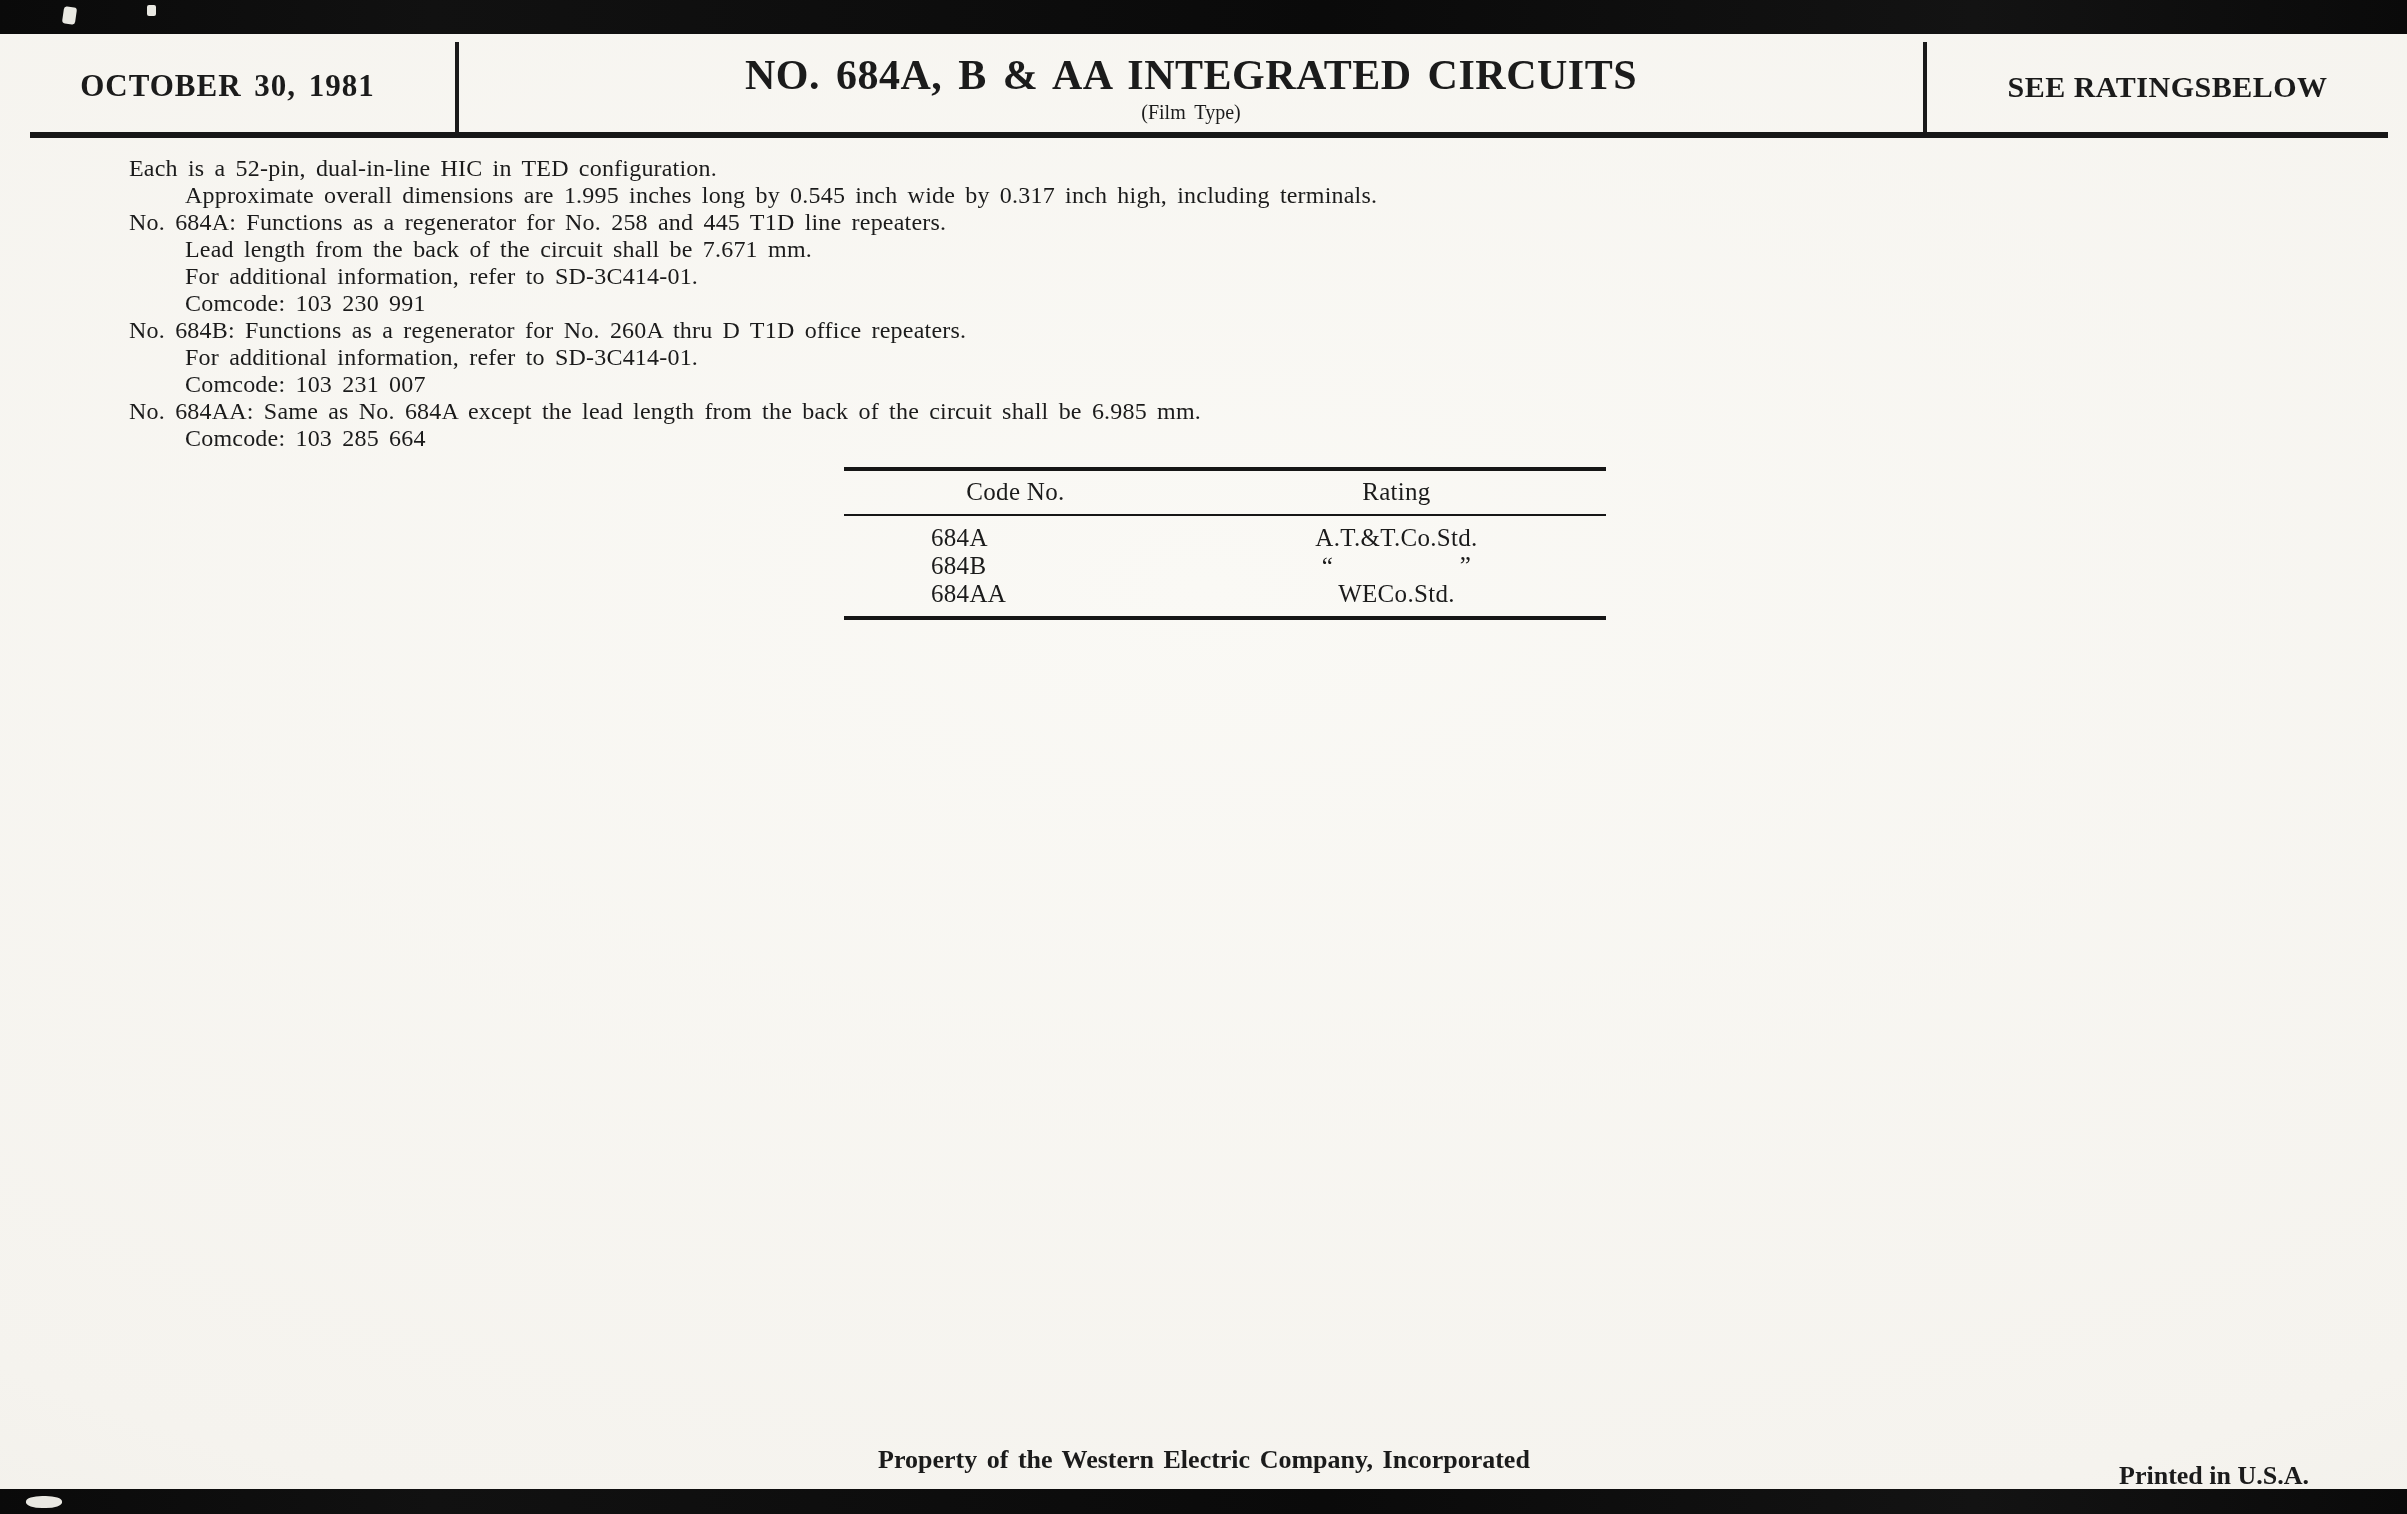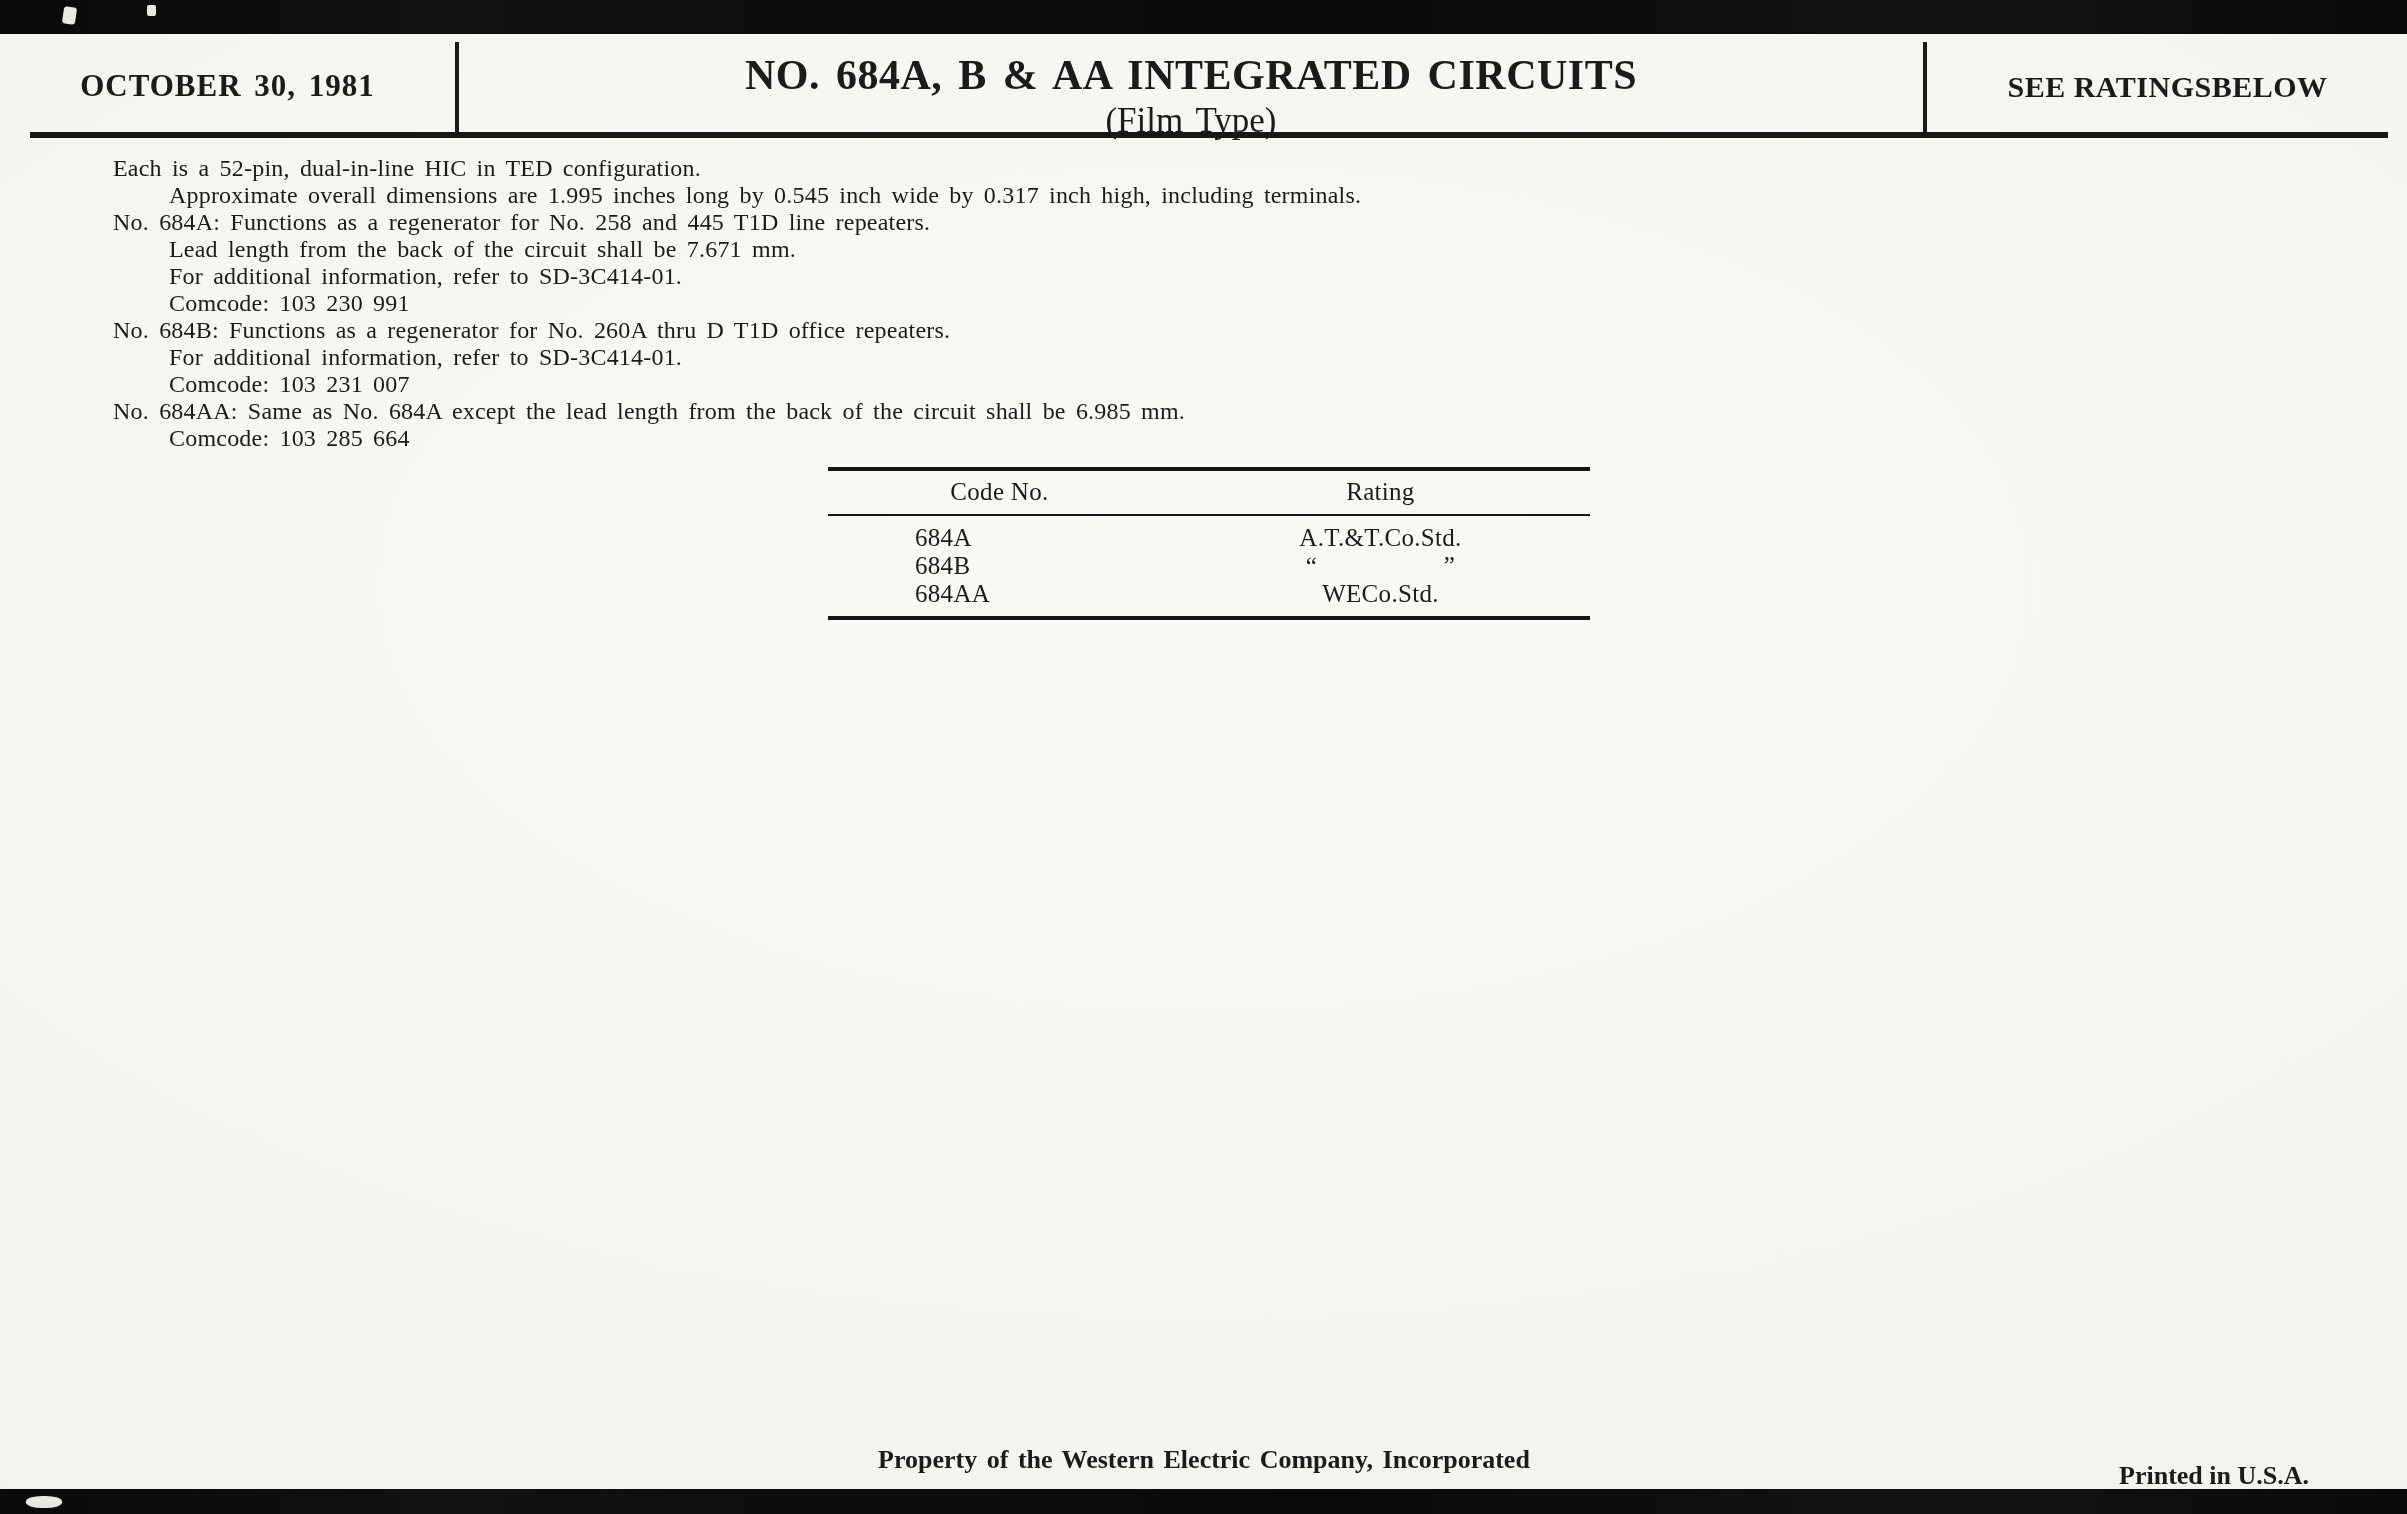--- a/index.html
+++ b/index.html
@@ -59,32 +59,32 @@
   .v-div { width: 4px; background: #1a1a1a; margin-top: 2px; }
   .date { font-size: 31px; font-weight: bold; letter-spacing: 1px; word-spacing: 4px; }
   .title {
     font-size: 42px;
     font-weight: bold;
     letter-spacing: 0.5px;
     word-spacing: 5px;
     margin: 0;
     line-height: 46px;
   }
-  .subtitle { font-size: 35px; margin-top: 3px; word-spacing: 4px; }
+  .subtitle { font-size: 20px; margin-top: 3px; word-spacing: 4px; }
   .ratings-note {
     font-size: 30px;
     font-weight: bold;
     line-height: 37px;
     letter-spacing: 0.5px;
     text-align: center;
   }
   .thick-rule { height: 6px; background: #171717; margin: 0 20px 0 30px; }
 
   
-  .doc-body { padding: 17px 30px 0 113px; }
+  .doc-body { padding: 17px 30px 0 113px; margin-left: 16px; }
   .line {
     font-size: 24px;
     line-height: 27px;
     letter-spacing: 0.2px;
     word-spacing: 4px;
     white-space: nowrap;
   }
   .line.indent-1 { padding-left: 56px; }
 
   

